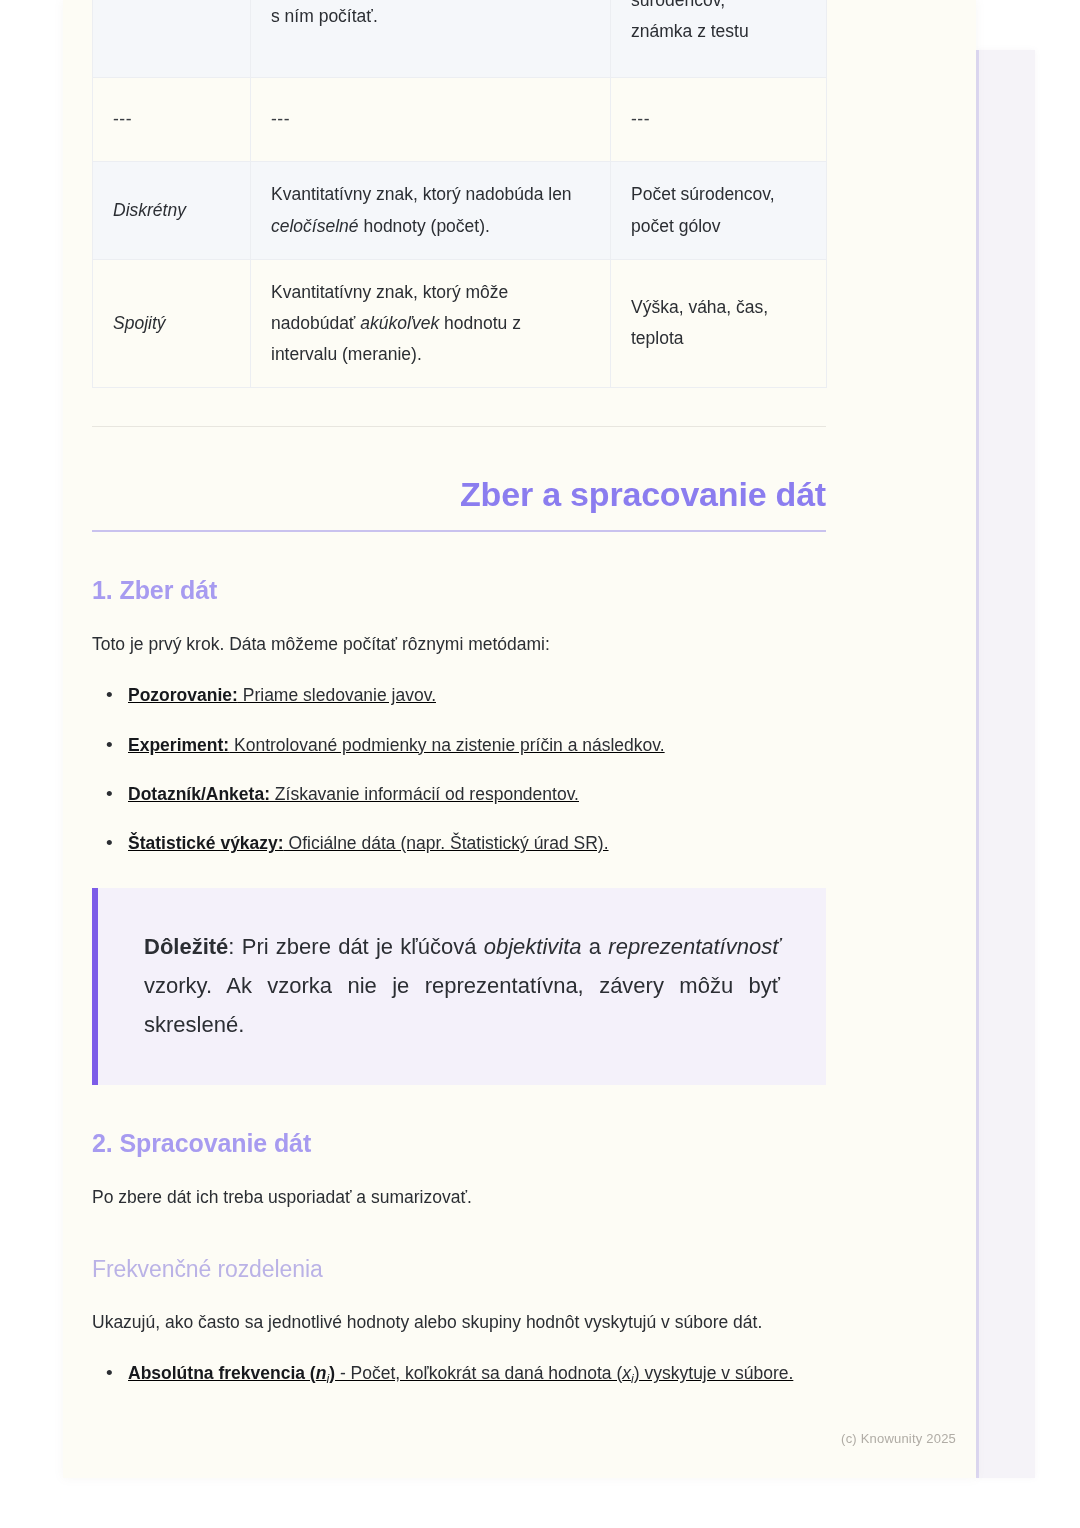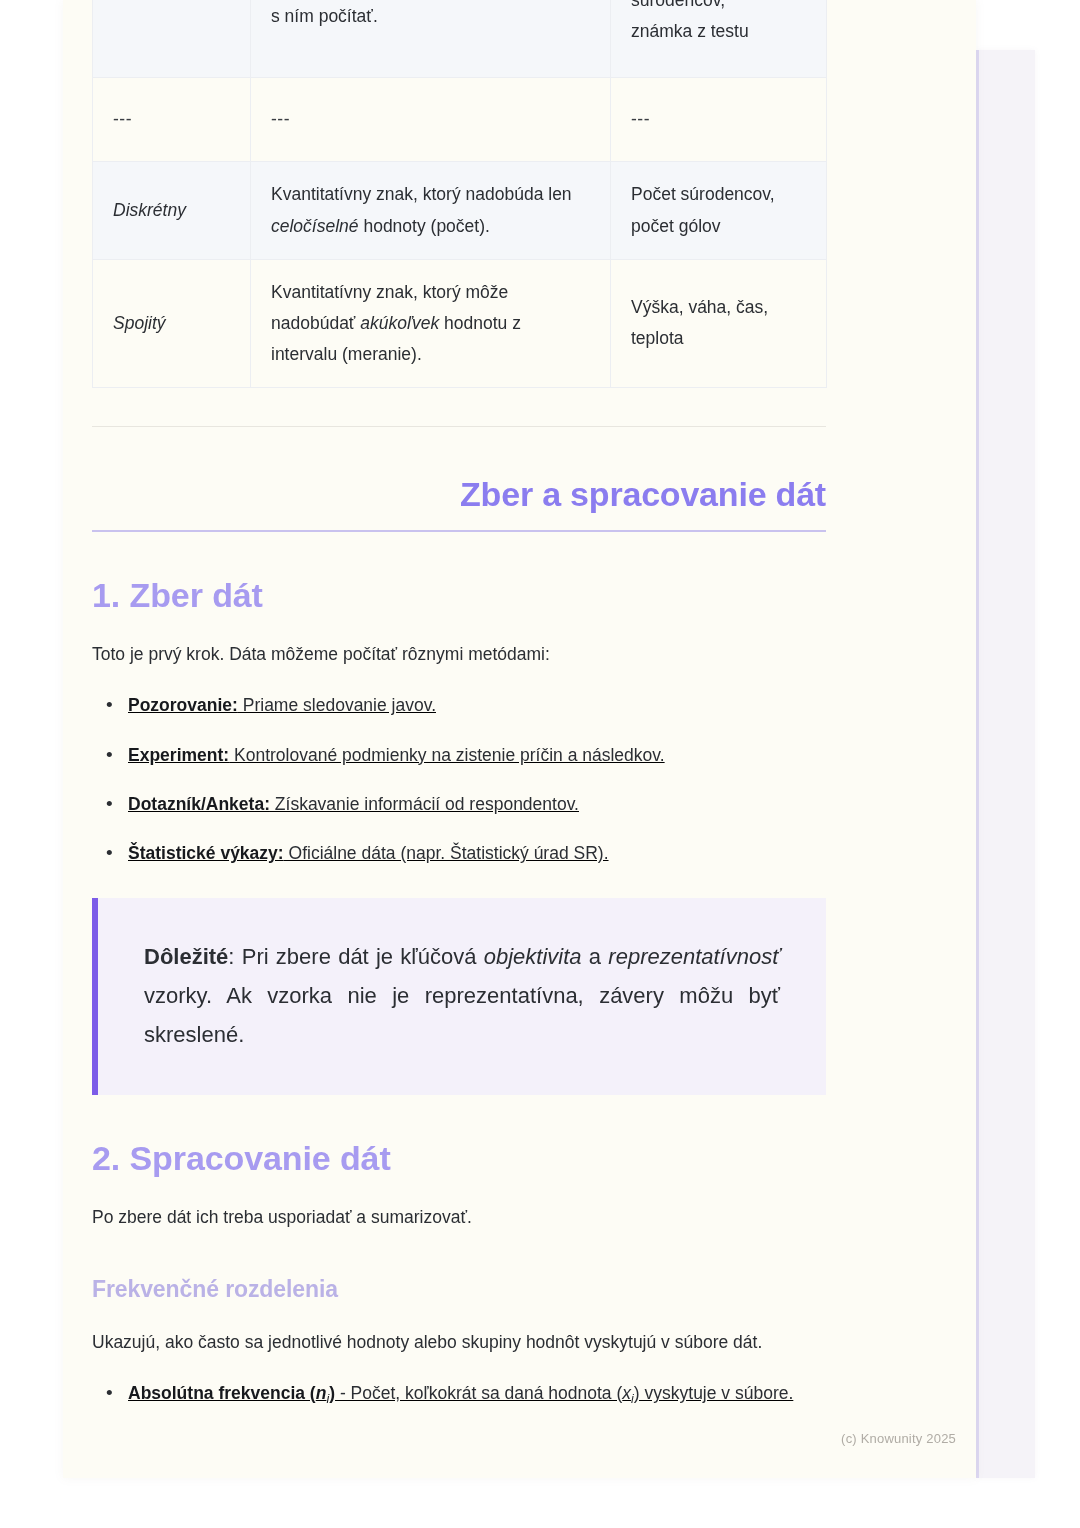--- a/index.html
+++ b/index.html
@@ -87,29 +87,29 @@
     font-weight: bold;
     color: #8b7def;
     margin: 48px 0 0 0;
     padding: 0 0 16px 0;
     border-bottom: 2.2px solid #c9c2ee;
     width: 734px;
     letter-spacing: -0.2px;
     text-align: right;
   }
   h2.doc-h2 {
-    font-size: 34px;
+    font-size: 25px;
     font-weight: bold;
     color: #a79bf0;
     margin: 44px 0 0 0;
     letter-spacing: -0.1px;
   }
   h3.doc-h3 {
     font-size: 23px;
-    font-weight: bold;
+    font-weight: normal;
     color: #bab2e6;
     margin: 44px 0 0 0;
     letter-spacing: -0.1px;
   }
 
   
   p.doc-p {
     font-size: 17.5px;
     line-height: 1.72;
     color: #2b2e33;

